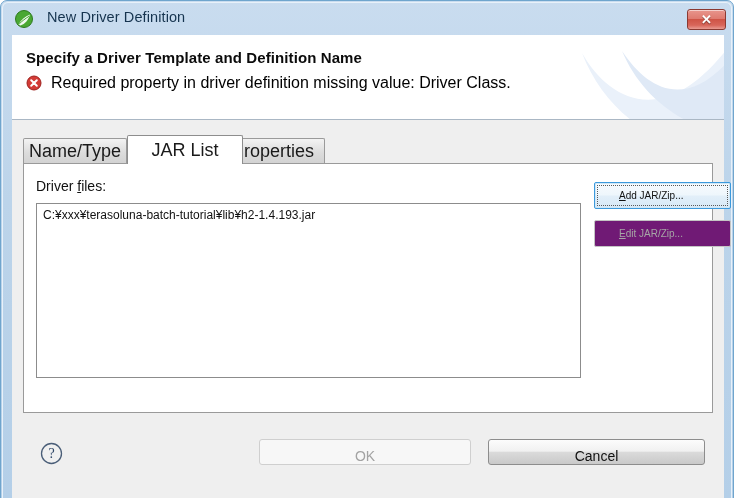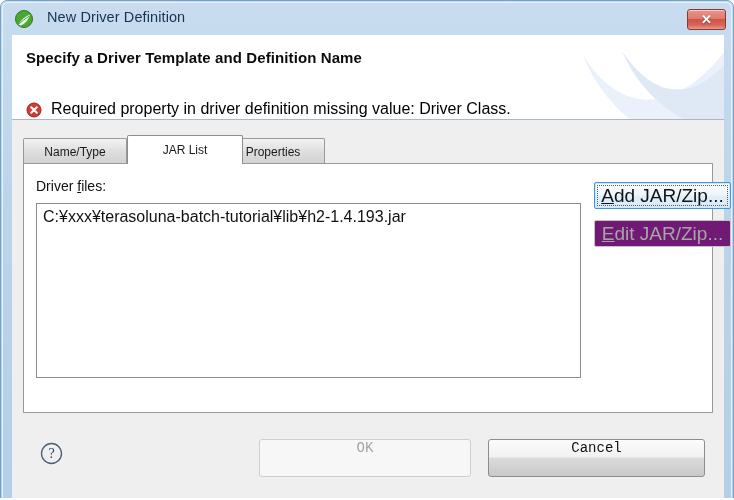--- a/index.html
+++ b/index.html
@@ -100,23 +100,23 @@
   #header-title {
     position: absolute;
     left: 14px; top: 14px;
     font-size: 15px;
     font-weight: bold;
     color: #0b0b0b;
     letter-spacing: 0.1px;
   }
   #header-msg-row {
     position: absolute;
-    left: 14px; top: 65px;
+    left: 14px; top: 39px;
     display: flex;
-    align-items: flex-end;
+    align-items: center;
     gap: 9px;
   }
   #error-icon { width: 16px; height: 16px; flex: none; }
   #header-rule {
     position: absolute;
     left: 11px; top: 118px;
     width: 712px;
     height: 1px;
     background: #aab7c4;
   }
@@ -137,21 +137,21 @@
     height: 29px;
   }
   .tab {
     position: absolute;
     top: 0;
     height: 29px;
     box-sizing: border-box;
     border: 1px solid #9a9a9a;
     border-bottom: none;
     border-radius: 2px 2px 0 0;
-    font-size: 12px;
+    font-size: 18px;
     color: #1a1a1a;
     display: flex;
     align-items: center;
     justify-content: center;
     padding: 0 16px;
     cursor: default;
     white-space: nowrap;
   }
   .tab.inactive {
     background: linear-gradient(to bottom, #f3f3f3 0%, #dcdcdc 55%, #d2d2d2 100%);
@@ -192,39 +192,40 @@
     width: 545px;
     height: 175px;
     box-sizing: border-box;
     background: #ffffff;
     border: 1px solid #8c8c8c;
     overflow: hidden;
     cursor: default;
   }
   .file-row {
     padding: 4px 6px 0 6px;
-    font-size: 16px;
+    font-size: 12px;
     color: #111111;
     white-space: nowrap;
   }
 
   
   .side-btn {
     position: absolute;
     left: 570px;
     width: 137px;
     height: 27px;
     box-sizing: border-box;
-    font-size: 19px;
+    font-size: 10px;
     display: flex;
     align-items: center;
-    justify-content: center;
+    justify-content: flex-start;
     border-radius: 2px;
     white-space: nowrap;
     cursor: pointer;
+    padding-left: 24px;
   }
   .side-btn.enabled {
     border: 1px solid #888888;
     background: linear-gradient(to bottom, #f6f6f6 0%, #eeeeee 48%, #dcdcdc 52%, #cdcdcd 100%);
     color: #111111;
   }
   .side-btn.disabled {
     border: 1px solid #c4c4c4;
     background: #701a75;
     color: #a6a6a6;
@@ -254,28 +255,27 @@
     background: #efefef;
   }
   #help-icon {
     position: absolute;
     left: 28px; top: 322px;
     width: 23px; height: 23px;
     cursor: pointer;
   }
   .dlg-btn {
     position: absolute;
-    height: 38px;
+    height: 26px;
     box-sizing: border-box;
     font-size: 14px;
     display: flex;
-    align-items: flex-start;
+    align-items: flex-end;
     justify-content: center;
     border-radius: 3px;
-    font-family: Liberation Mono, monospace;
   }
   #btn-ok {
     left: 247px; top: 319px;
     width: 212px;
     border: 1px solid #cfcfcf;
     background: #f7f7f7;
     color: #a3a3a3;
     cursor: default;
   }
   #btn-cancel {

